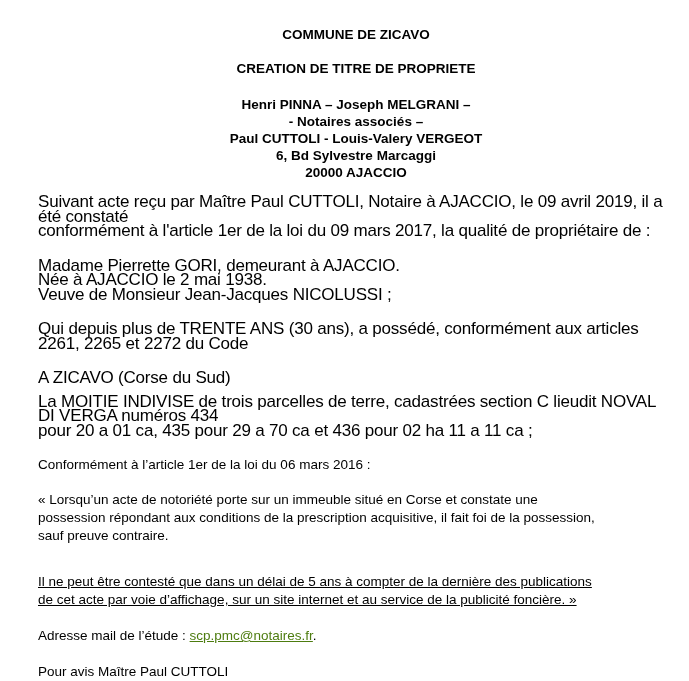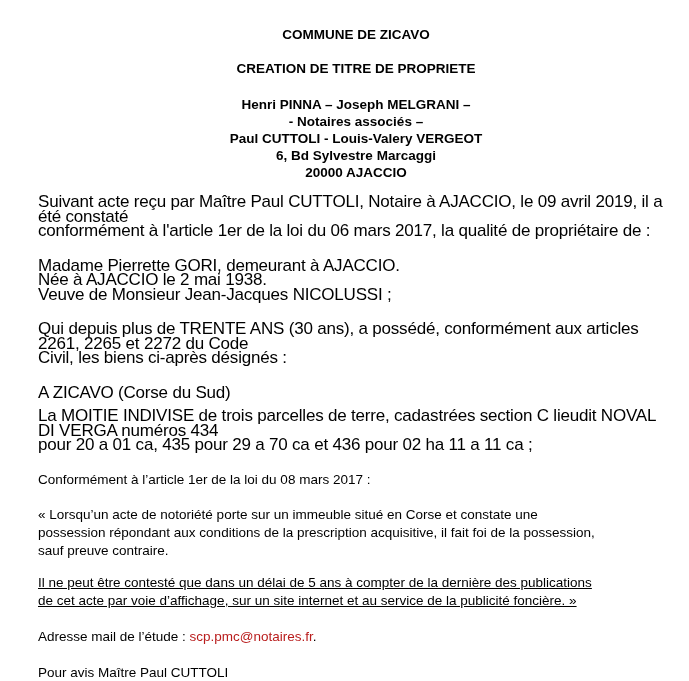--- a/index.html
+++ b/index.html
@@ -45,26 +45,27 @@
     margin: 0 0 20px 0;
   }
   .p-narrow.loc { margin-bottom: 9px; }
   .p-narrow.parc { margin-bottom: 18px; }
   
   .p-reg {
     font-size: 13.5px;
     line-height: 18px;
     margin: 0 0 17px 0;
   }
-  .p-reg.quote1 { margin-bottom: 14px; }
+  .p-reg.quote1 { margin-bottom: 28px; }
   .p-reg.quote2 { margin-bottom: 18px; text-decoration: underline; }
   .p-reg.email  { margin-bottom: 18px; }
   .p-reg.signoff { margin-bottom: 16px; }
   .email-link {
-    color: #b91c1c;
+    color: #4d7c0f;
+    text-decoration: underline;
     cursor: pointer;
   }
 </style>
 </head>
 <body>
 
 <div class="doc">
 
   <div class="header">
     <div class="h-title">COMMUNE DE ZICAVO</div>
@@ -74,42 +75,41 @@
       <div class="o-line">- Notaires associés –</div>
       <div class="o-line">Paul CUTTOLI - Louis-Valery VERGEOT</div>
       <div class="o-line">6, Bd Sylvestre Marcaggi</div>
       <div class="o-line">20000 AJACCIO</div>
     </div>
   </div>
 
   <div>
     <div class="p-narrow">
       <div>Suivant acte reçu par Maître Paul CUTTOLI, Notaire à AJACCIO, le 09 avril 2019, il a été constaté</div>
-      <div>conformément à l'article 1er de la loi du 06 mars 2017, la qualité de propriétaire de :</div>
+      <div>conformément à l'article 1er de la loi du 09 mars 2017, la qualité de propriétaire de :</div>
     </div>
 
     <div class="p-narrow">
       <div>Madame Pierrette GORI, demeurant à AJACCIO.</div>
       <div>Née à AJACCIO le 2 mai 1938.</div>
       <div>Veuve de Monsieur Jean-Jacques NICOLUSSI ;</div>
     </div>
 
     <div class="p-narrow">
       <div>Qui depuis plus de TRENTE ANS (30 ans), a possédé, conformément aux articles 2261, 2265 et 2272 du Code</div>
-      <div>Civil, les biens ci-après désignés :</div>
     </div>
 
     <div class="p-narrow loc">A ZICAVO (Corse du Sud)</div>
 
     <div class="p-narrow parc">
       <div>La MOITIE INDIVISE de trois parcelles de terre, cadastrées section C lieudit NOVAL DI VERGA numéros 434</div>
       <div>pour 20 a 01 ca, 435 pour 29 a 70 ca et 436 pour 02 ha 11 a 11 ca ;</div>
     </div>
 
-    <div class="p-reg">Conformément à l’article 1er de la loi du 08 mars 2017 :</div>
+    <div class="p-reg">Conformément à l’article 1er de la loi du 06 mars 2016 :</div>
 
     <div class="p-reg quote1">
       <div>« Lorsqu’un acte de notoriété porte sur un immeuble situé en Corse et constate une</div>
       <div>possession répondant aux conditions de la prescription acquisitive, il fait foi de la possession,</div>
       <div>sauf preuve contraire.</div>
     </div>
 
     <div class="p-reg quote2">
       <div>Il ne peut être contesté que dans un délai de 5 ans à compter de la dernière des publications</div>
       <div>de cet acte par voie d’affichage, sur un site internet et au service de la publicité foncière. »</div>

